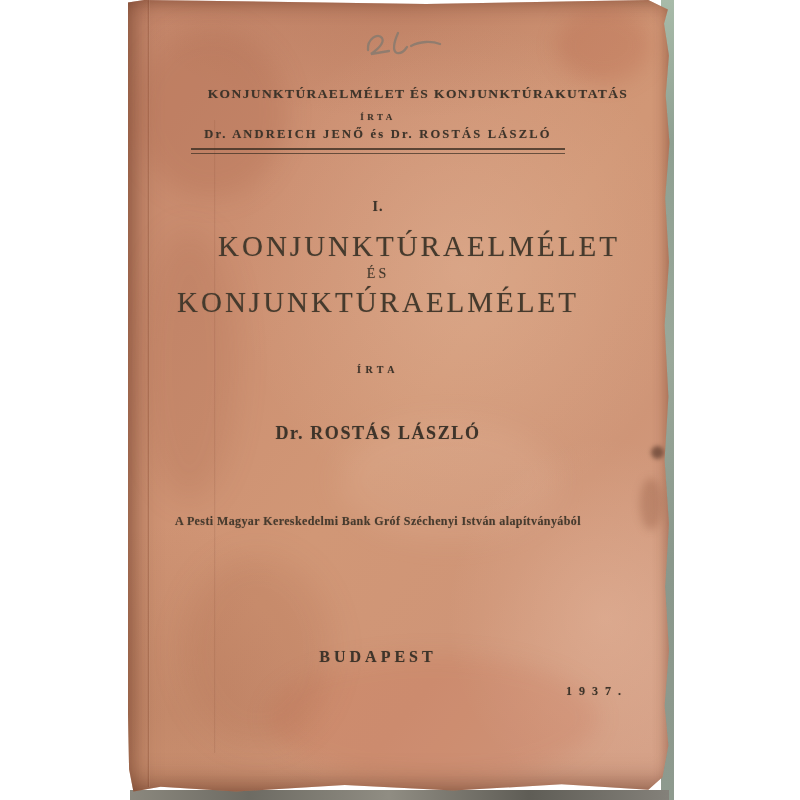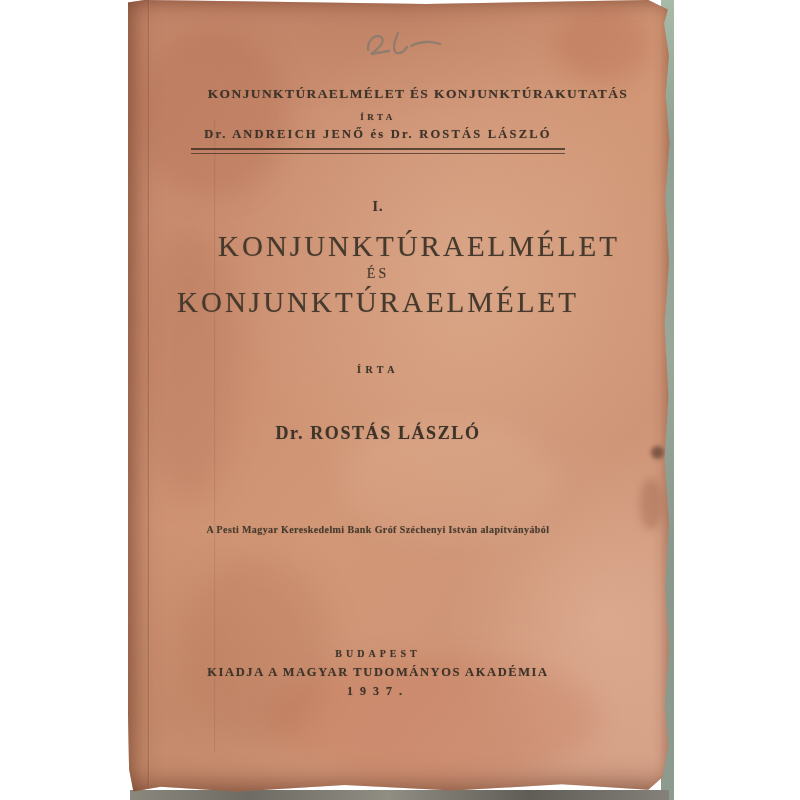--- a/index.html
+++ b/index.html
@@ -49,26 +49,26 @@
   .series-authors{top:127px;font-size:12.5px;font-weight:bold;letter-spacing:2.2px;}
   .double-rule{position:absolute;top:148px;left:50%;transform:translateX(-50%);width:374px;height:3px;
          border-top:2.4px solid rgba(58,46,34,0.78);border-bottom:1.3px solid rgba(58,46,34,0.70);}
   .numeral{top:199px;font-size:14px;font-weight:bold;letter-spacing:1px;}
   .main-title{font-size:29px;font-weight:normal;letter-spacing:3px;color:#453a2d;}
   .title1{top:230px;padding-left:41px;}
   .title-es{top:266px;font-size:14px;letter-spacing:3px;color:#453a2d;}
   .title3{top:286px;}
   .irta-main{top:364px;font-size:10px;font-weight:bold;letter-spacing:4.5px;}
   .author{top:403px;font-size:18px;font-weight:bold;letter-spacing:1.6px;margin-top:20px;}
-  .award{font-size:10px;font-weight:bold;letter-spacing:0.4px;color:#473b2e;margin-top:10px;}
+  .award{font-size:12px;font-weight:bold;letter-spacing:0.4px;color:#473b2e;}
   .award1{top:514px;}
   .award2{top:533px;}
-  .city{top:648px;font-size:10px;font-weight:bold;letter-spacing:4px;}
+  .city{top:648px;font-size:16px;font-weight:bold;letter-spacing:4px;}
   .publisher{top:665px;font-size:12.5px;font-weight:bold;letter-spacing:1.6px;}
-  .year{top:684px;font-size:12px;font-weight:bold;letter-spacing:7px;}
+  .year{top:684px;font-size:12px;font-weight:bold;letter-spacing:7px;text-align:right;}
   .pencil{position:absolute;left:224px;top:20px;opacity:0.8;}
 </style>
 </head>
 <body>
 
 <div class="stage">
   <div class="photo">
     <div class="backing-right"></div>
     <div class="backing-bottom"></div>
 
@@ -99,18 +99,17 @@
         <div class="tline main-title title1">KONJUNKTÚRAELMÉLET</div>
         <div class="tline title-es">ÉS</div>
         <div class="tline main-title title3">KONJUNKTÚRAELMÉLET</div>
 
         <div class="tline irta-main">ÍRTA</div>
         <div class="tline author">Dr. ROSTÁS LÁSZLÓ</div>
 
         <div class="tline award award1">A Pesti Magyar Kereskedelmi Bank Gróf Széchenyi István alapítványából</div>
 
         <div class="tline city">BUDAPEST</div>
-        <div class="tline publisher">KIADJA A MAGYAR TUDOMÁNYOS AKADÉMIA</div>
         <div class="tline year">1937.</div>
       </div>
     </div>
   </div>
 </div>
 
 </body></html>

